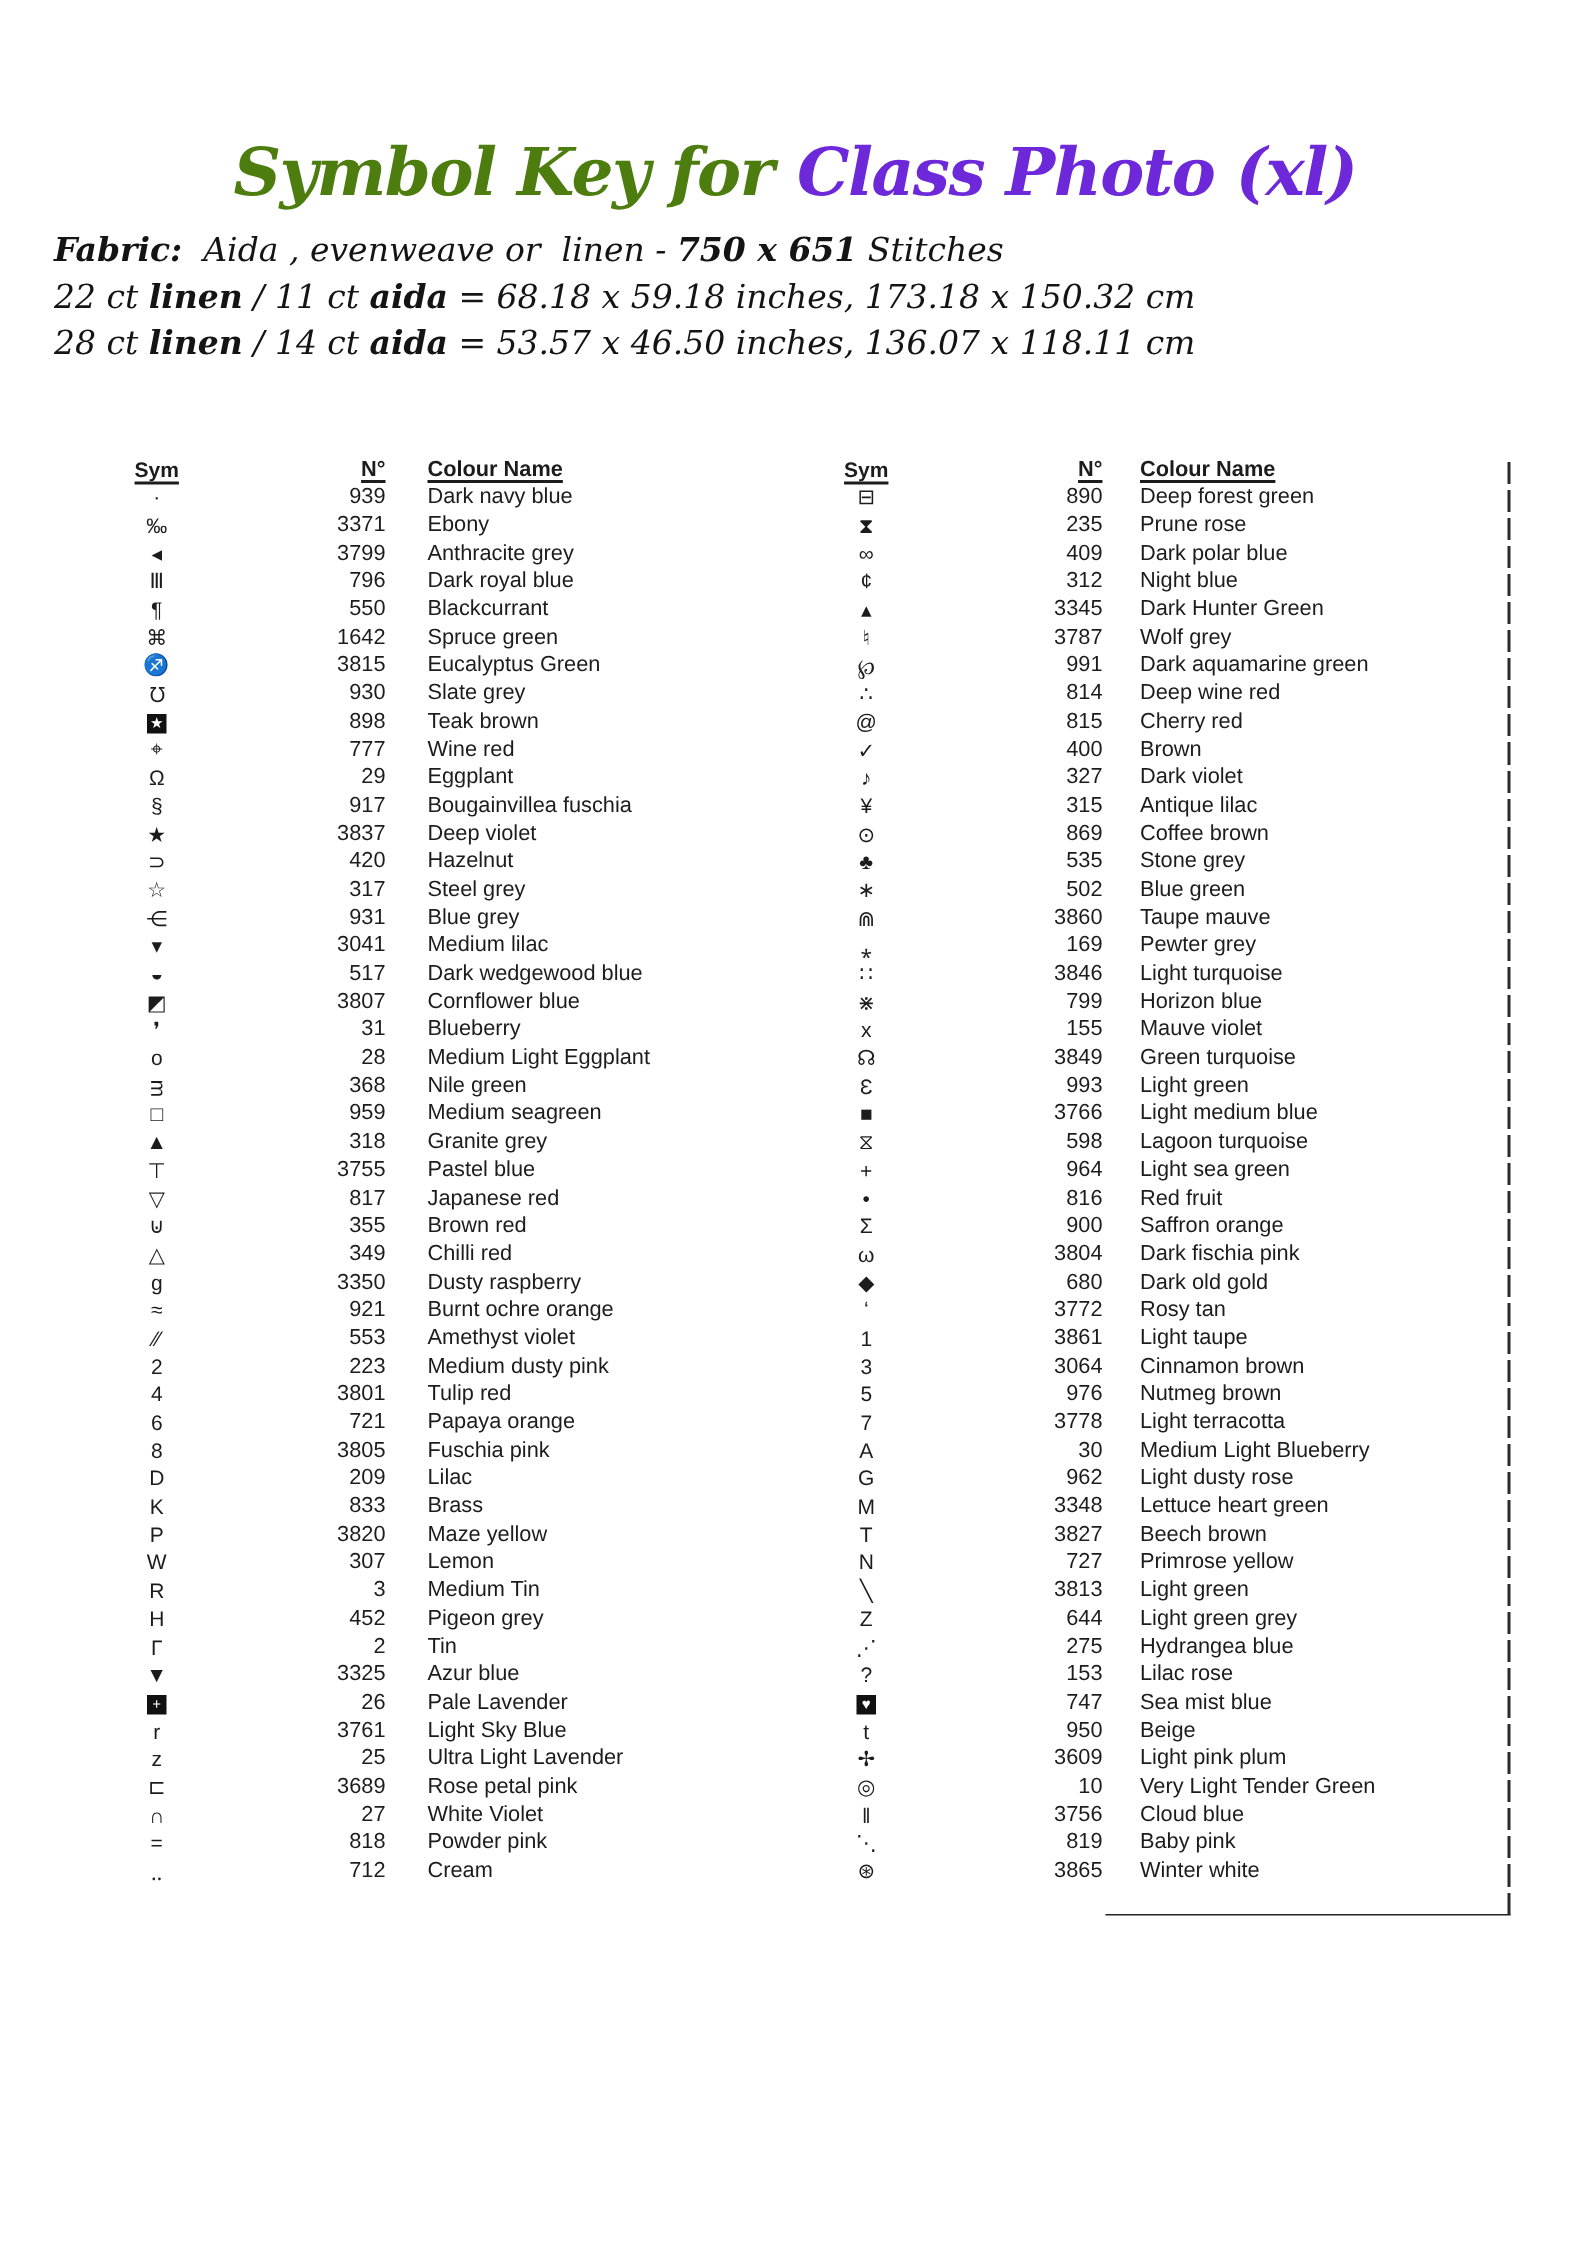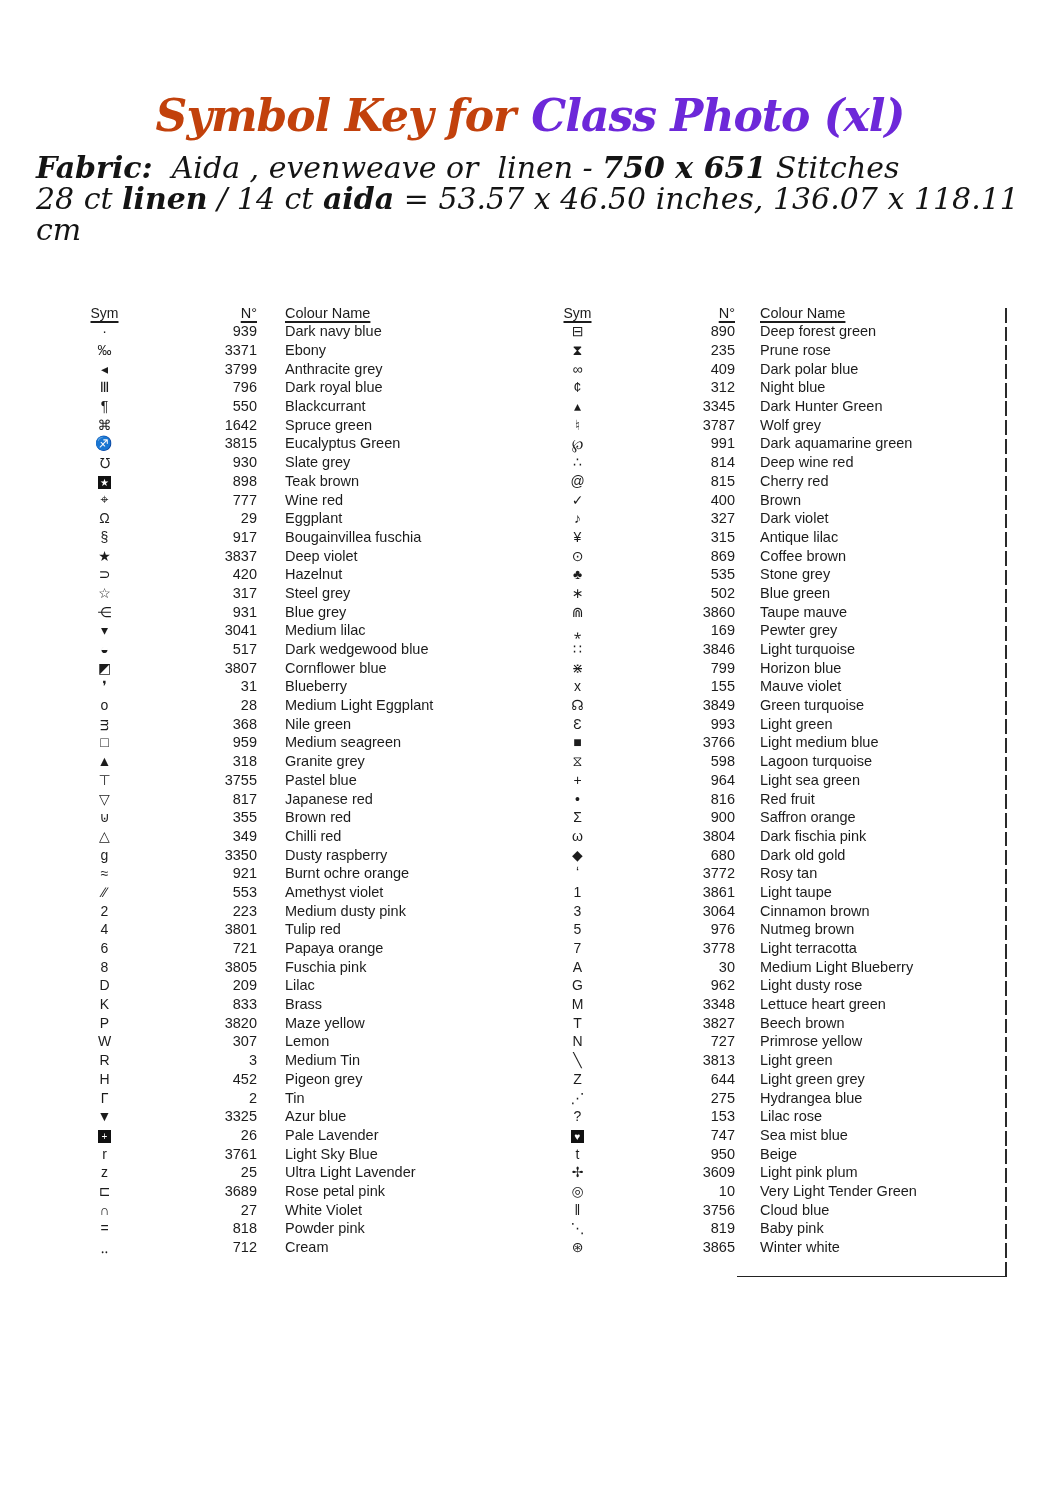--- a/index.html
+++ b/index.html
@@ -6,36 +6,36 @@
   body{
     width:1060px;height:1500px;background:#ffffff;position:relative;
     font-family:"Liberation Sans",sans-serif;color:#1c1c1c;overflow:hidden;
   }
   
   .title{
     position:absolute;top:88px;left:0;width:1060px;text-align:center;
     font-family:"DejaVu Serif",serif;font-style:italic;font-weight:bold;
     font-size:44px;line-height:56px;letter-spacing:-1px;white-space:nowrap;
   }
-  .title .t-black{color:#c2410c;font-style:italic;}
+  .title .t-black{color:#4d7c0f;font-style:italic;}
   .title .t-red{margin-left:16px;}
   
   .fabric{
     position:absolute;top:152px;left:36px;width:990px;
     font-family:"DejaVu Serif",serif;font-style:italic;
-    font-size:30px;line-height:31px;color:#141414;
+    font-size:22px;line-height:31px;color:#141414;
   }
   .fabric .fline{white-space:pre-wrap;}
   .fabric .b{font-weight:bold;}
   
   .keytable{position:absolute;top:303px;}
   .keytable.lt{left:62px;width:460px;}
   .keytable.rt{left:535px;width:470px;}
   .krow{display:flex;align-items:center;height:18.7px;font-size:14.5px;}
-  .khead{height:19px;font-weight:normal;}
+  .khead{height:19px;font-weight:bold;}
   .khead span{text-decoration:underline;text-decoration-thickness:1.5px;text-underline-offset:3px;}
   .c-sym{width:85px;text-align:center;font-size:14px;}
   .c-no{width:110px;text-align:right;}
   .rt .c-no{width:115px;}
   .c-name{padding-left:28px;}
   .rt .c-name{padding-left:25px;}
   .khead .c-sym{text-align:center;}
   .inv{
     display:inline-block;width:13px;height:13px;background:#111;color:#fff;
     font-size:10px;line-height:13px;text-align:center;vertical-align:middle;
@@ -52,20 +52,21 @@
 </style>
 </head>
 <body>
 
 <div class="title">
   <span class="t-black">Symbol Key for</span><span class="t-red" style="color: #6d28d9;">Class Photo (xl)</span>
 </div>
 
 <div class="fabric">
     <div class="fline"><span class="b">Fabric:</span><span>  Aida , evenweave or  linen - </span><span class="b">750 x 651</span><span> Stitches</span></div>
+    <div class="fline"><span>22 ct </span><span class="b">linen</span><span> / 11 ct </span><span class="b">aida</span><span> = 68.18 x 59.18 inches, 173.18 x 150.32 cm</span></div>
     <div class="fline"><span>28 ct </span><span class="b">linen</span><span> / 14 ct </span><span class="b">aida</span><span> = 53.57 x 46.50 inches, 136.07 x 118.11 cm</span></div>
   </div>
 
 <div class="keytable lt">
   <div class="krow khead">
     <span class="c-sym">Sym</span>
     <span class="c-no">N°</span>
     <span class="c-name">Colour Name</span>
   </div>
   <div id="tbody-left">

